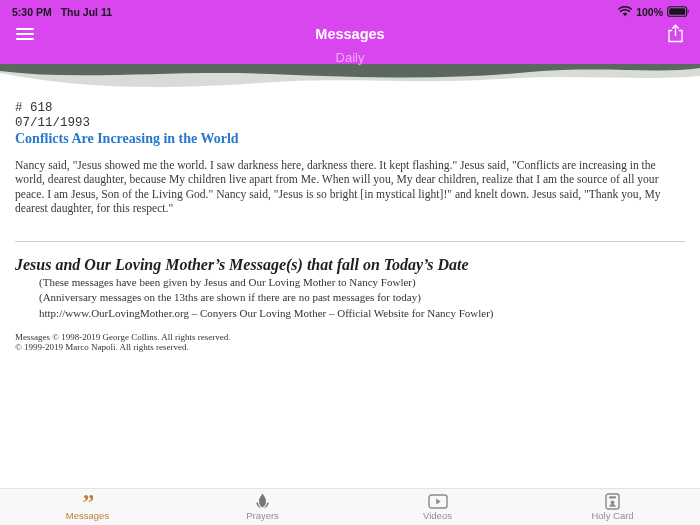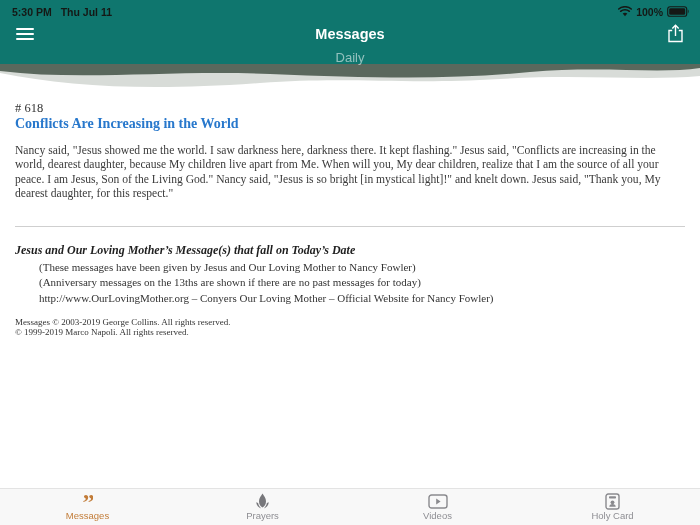--- a/index.html
+++ b/index.html
@@ -4,21 +4,21 @@
 <style>
   html,body{margin:0;padding:0;}
   body{
     width:700px;height:525px;overflow:hidden;background:#fff;
     font-family:"Liberation Sans",sans-serif;
     -webkit-font-smoothing:antialiased;
   }
   .screen{position:relative;width:700px;height:525px;background:#fff;}
 
   
-  .header{background:#0f766e;height:64px;position:relative;}
+  .header{background:#d946ef;height:64px;position:relative;}
   .status-bar{
     display:flex;justify-content:space-between;align-items:center;
     height:17px;padding:3px 10px 0 12px;font-size:10.5px;font-weight:700;color:#151815;
   }
   .sb-left{display:flex;gap:9px;align-items:center;}
   .sb-right{display:flex;gap:4px;}
   .nav-bar{height:27px;display:flex;align-items:center;padding:0 16px;position:relative;}
   .nav-title{
     position:absolute;left:0;right:0;text-align:center;color:#fff;
     font-size:14.5px;font-weight:600;pointer-events:none;
@@ -28,25 +28,25 @@
   .share-btn{margin-left:auto;z-index:2;cursor:pointer;display:flex;}
   .seg-tabs{display:flex;height:20px;align-items:center;}
   .seg-tab{flex:1;text-align:center;font-size:13px;cursor:pointer;}
   .seg-tab.inactive{color:rgba(255,255,255,0.55);}
   .seg-tab.active{color:#ffffff;font-weight:700;}
 
   .wave{display:block;width:700px;height:26px;margin-top:-1px;}
 
   
   .content{padding:12px 15px 0 15px;font-family:"Liberation Serif",serif;color:#3a3a3a;}
-  .msg-num,.msg-date{font-size:12.5px;line-height:15px;color:#333;}
+  .msg-num,.msg-date{font-size:12.5px;line-height:15px;color:#333;font-family:Liberation Mono, monospace;}
   .msg-title{font-size:14px;line-height:15px;font-weight:bold;color:#2878cc;}
   .msg-body{margin-top:13px;font-size:11.6px;line-height:14.3px;color:#3a3a3a;max-width:672px;}
   .rule{border:none;border-top:1px solid #cfcfcf;margin:25px 0 17px 0;}
-  .foot-heading{font-size:12px;font-weight:bold;font-style:italic;color:#1f1f1f;line-height:12px;}
+  .foot-heading{font-size:16px;font-weight:bold;font-style:italic;color:#1f1f1f;line-height:12px;}
   .foot-small{font-size:11px;line-height:8.3px;color:#333;margin-top:7px;padding-left:24px;}
   .copyright{margin-top:15px;}
   .copyright div{font-size:9px;line-height:10px;color:#333;}
 
   
   .tab-bar{
     position:absolute;left:0;right:0;bottom:0;height:36px;background:#f8f8f8;
     border-top:1px solid #e3e3e3;display:flex;
   }
   .tab-item{flex:1;display:flex;flex-direction:column;align-items:center;justify-content:flex-end;
@@ -110,32 +110,33 @@
     </div>
   </div>
 
   <svg class="wave" viewBox="0 0 700 26" preserveAspectRatio="none">
     <path d="M0 10 C70 24 150 28 260 20 C350 13 400 22 500 16 C580 11 645 18 700 13 L700 0 L0 0 Z" fill="#d8dcd8"></path>
     <path d="M0 8 C80 18 170 7 270 11 C370 15 450 17 530 9 C600 3 660 11 700 5 L700 0 L0 0 Z" fill="#5a685d"></path>
   </svg>
 
   <div class="content">
     <div class="msg-num"># 618</div>
+    <div class="msg-date">07/11/1993</div>
     <div class="msg-title">Conflicts Are Increasing in the World</div>
     <div class="msg-body">Nancy said, "Jesus showed me the world. I saw darkness here, darkness there. It kept flashing." Jesus said, "Conflicts are increasing in the world, dearest daughter, because My children live apart from Me. When will you, My dear children, realize that I am the source of all your peace. I am Jesus, Son of the Living God." Nancy said, "Jesus is so bright [in mystical light]!" and knelt down. Jesus said, "Thank you, My dearest daughter, for this respect."</div>
 
     <hr class="rule">
 
     <div class="foot-heading">Jesus and Our Loving Mother’s Message(s) that fall on Today’s Date</div>
     <div class="foot-small">(These messages have been given by Jesus and Our Loving Mother to Nancy Fowler)</div>
     <div class="foot-small">(Anniversary messages on the 13ths are shown if there are no past messages for today)</div>
     <div class="foot-small">http://www.OurLovingMother.org – Conyers Our Loving Mother – Official Website for Nancy Fowler)</div>
 
     <div class="copyright">
-      <div>Messages © 2003-2019 George Collins. All rights reserved.</div>
+      <div>Messages © 1998-2019 George Collins. All rights reserved.</div>
       <div>© 1999-2019 Marco Napoli. All rights reserved.</div>
     </div>
   </div>
 
   <div class="tab-bar">
 
     <div class="tab-item active">
       <div class="tab-icon quote-glyph">”</div>
       <div class="tab-label">Messages</div>
     </div>

